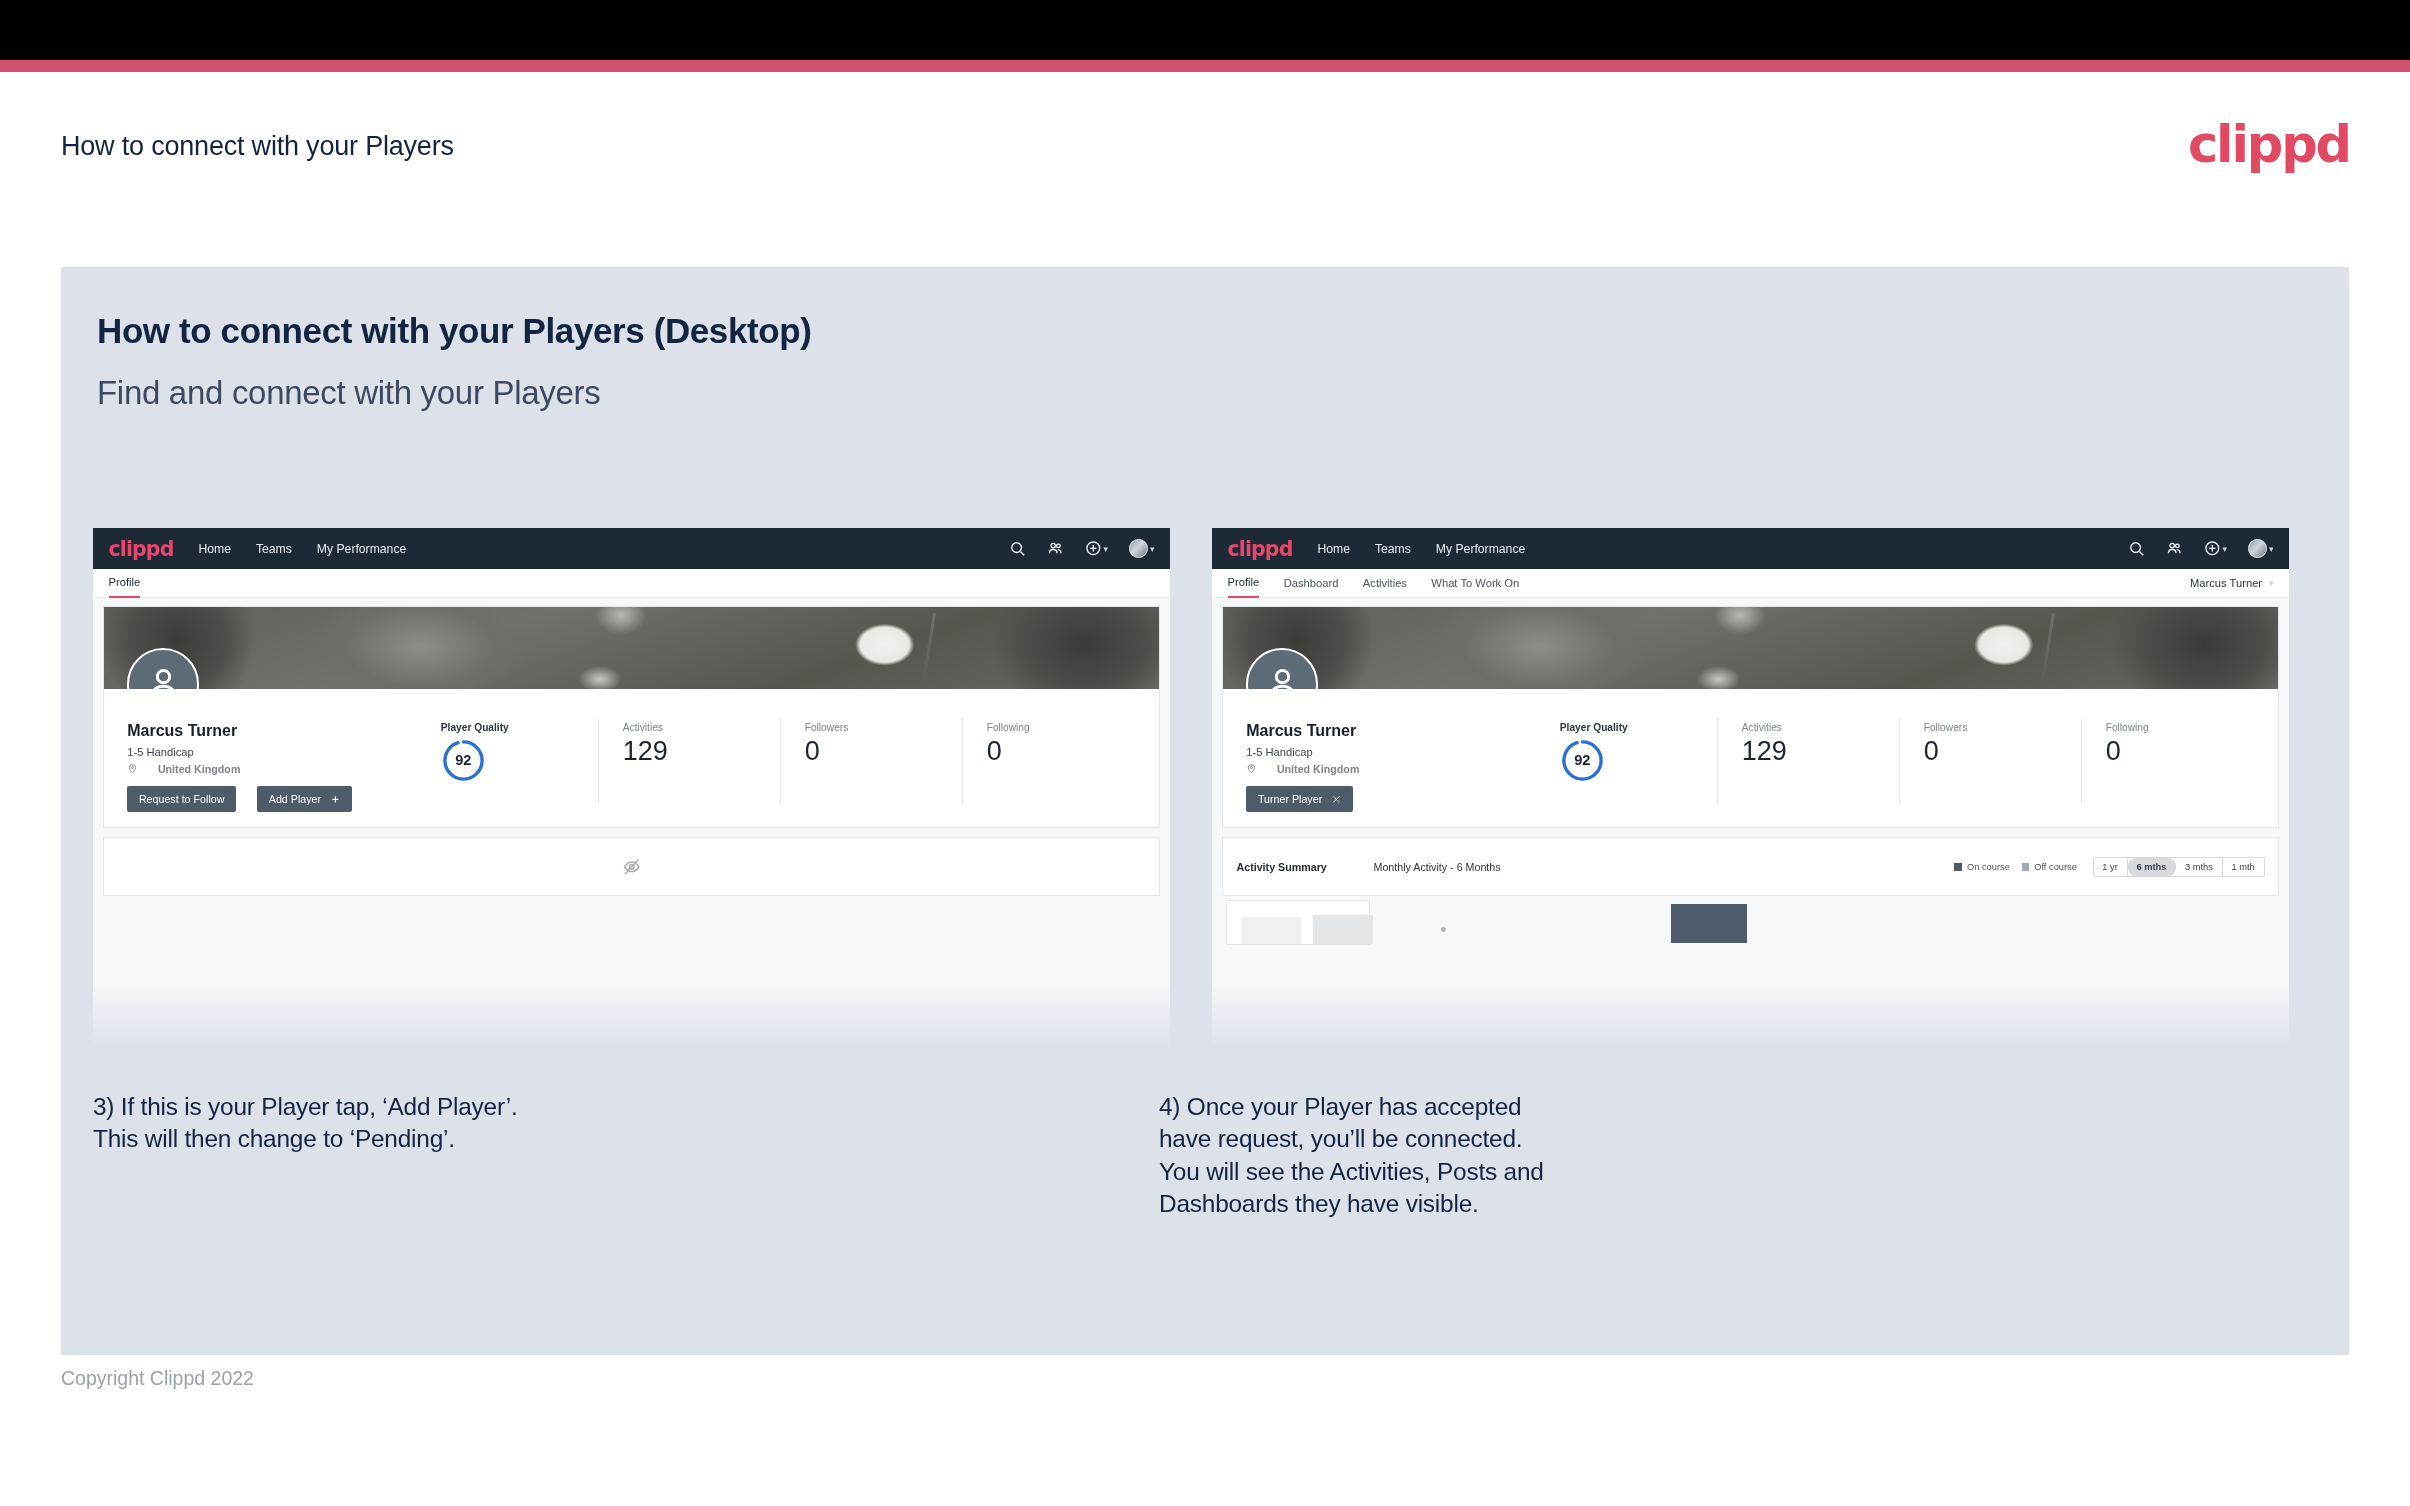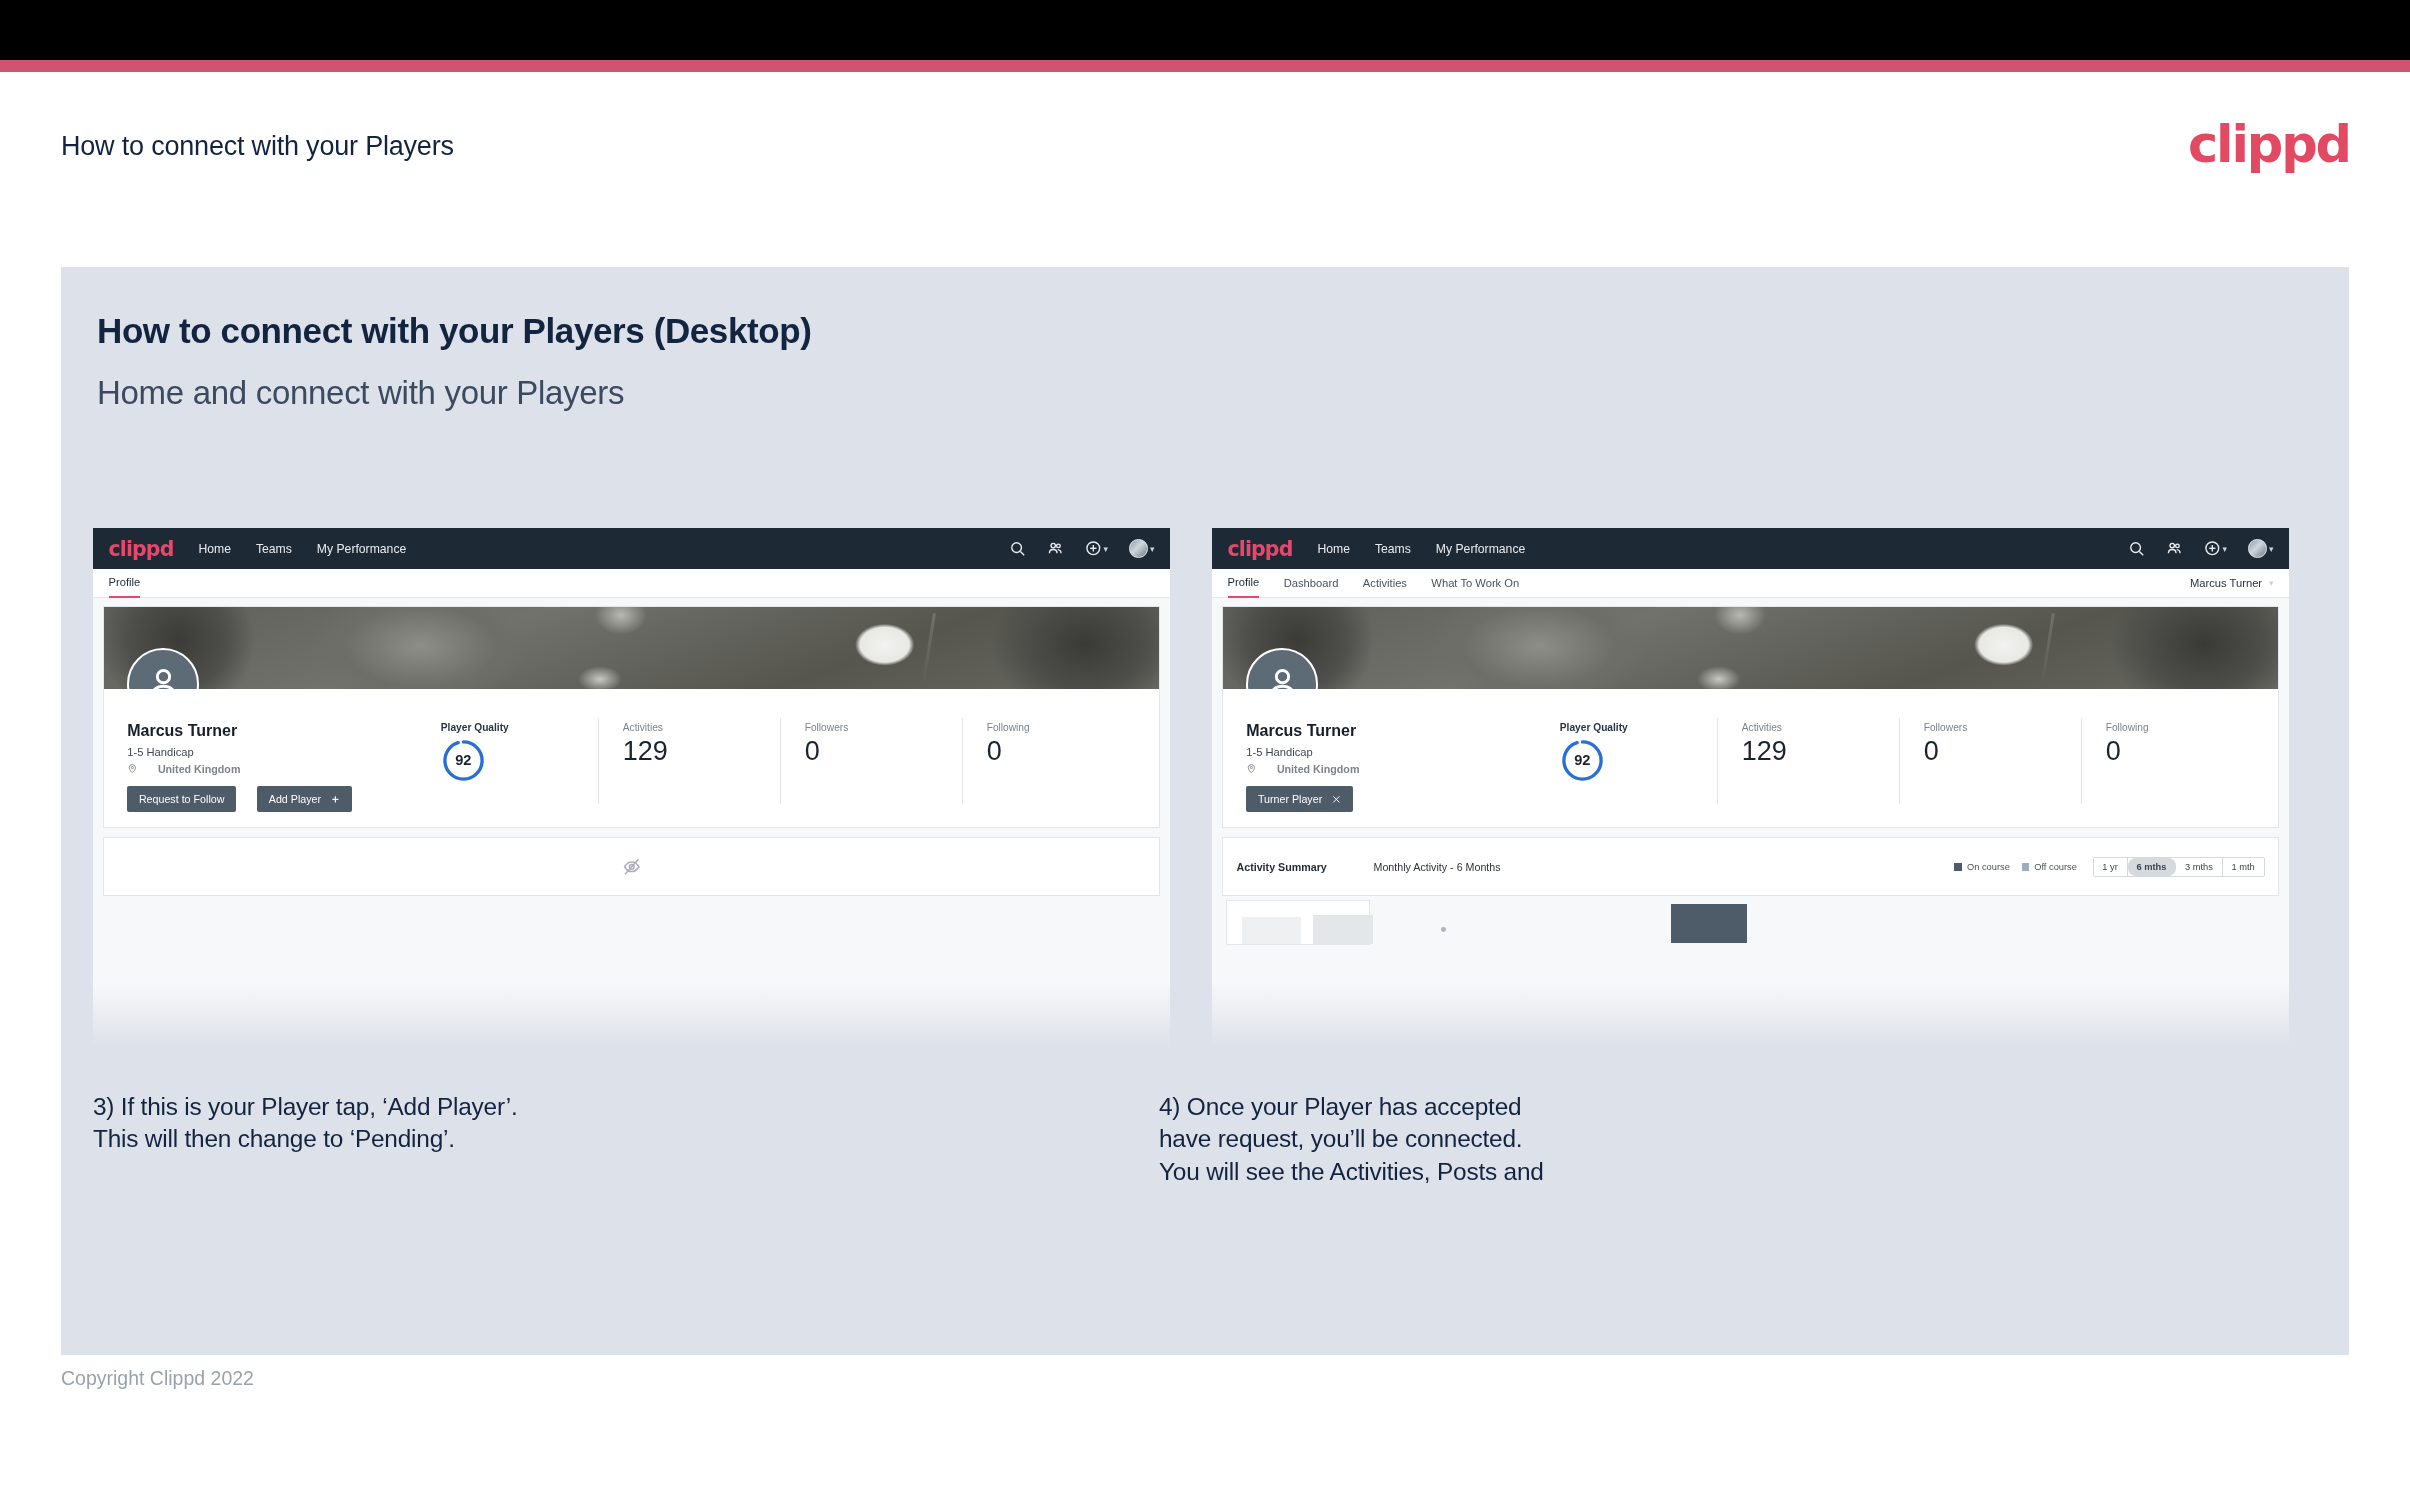--- a/index.html
+++ b/index.html
@@ -215,21 +215,21 @@
 <div class="top-accent"></div>
 
 <div class="header">
   <div class="header-title">How to connect with your Players</div>
   <div class="header-logo">clippd</div>
   <div class="header-rule"></div>
 </div>
 
 <div class="slide">
   <div class="slide-title">How to connect with your Players (Desktop)</div>
-  <div class="slide-subtitle">Home and connect with your Players</div>
+  <div class="slide-subtitle">Find and connect with your Players</div>
 
   <div class="mock mock-left">
 
     <div class="navbar">
       <div class="nav-logo">clippd</div>
       <div class="nav-link">Home</div>
       <div class="nav-link">Teams</div>
       <div class="nav-link">My Performance</div>
       <div class="nav-right">
         <span class="nav-icon">
@@ -482,17 +482,18 @@
 
   <div class="caption caption-left">
     <div>3) If this is your Player tap, ‘Add Player’.</div>
     <div>This will then change to ‘Pending’.</div>
   </div>
 
   <div class="caption caption-right">
     <div>4) Once your Player has accepted</div>
     <div>have request, you’ll be connected.</div>
     <div>You will see the Activities, Posts and</div>
+    <div>Dashboards they have visible.</div>
   </div>
 </div>
 
 <div class="footer">Copyright Clippd 2022</div>
 
 
 </body></html>

